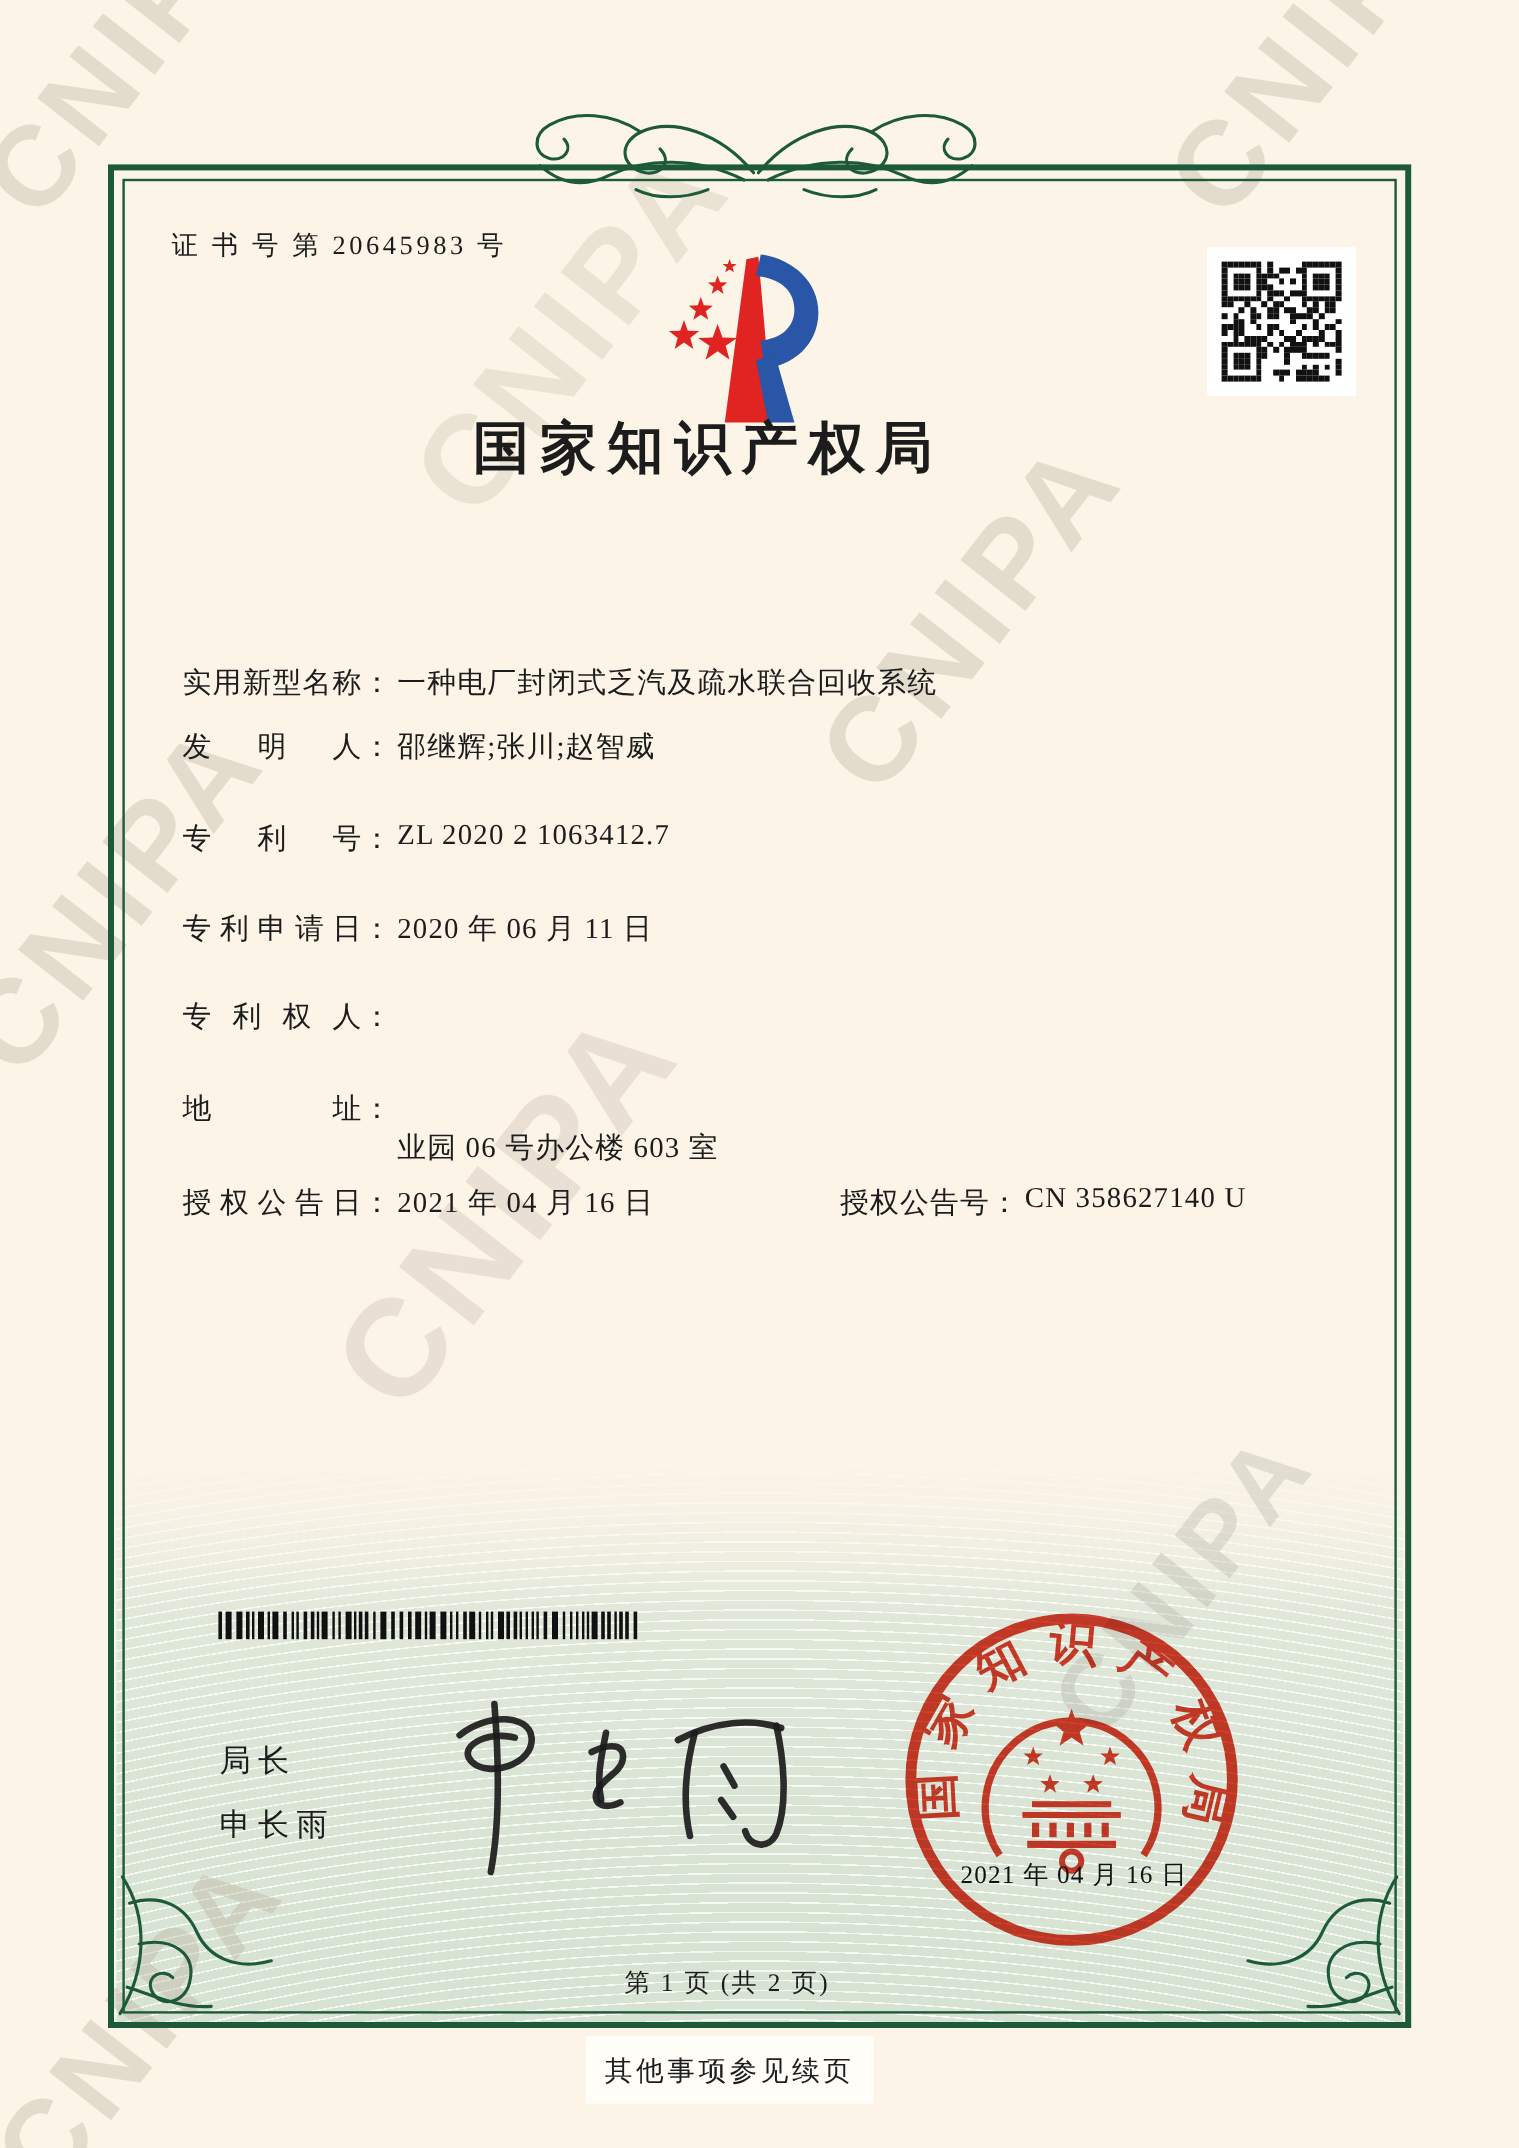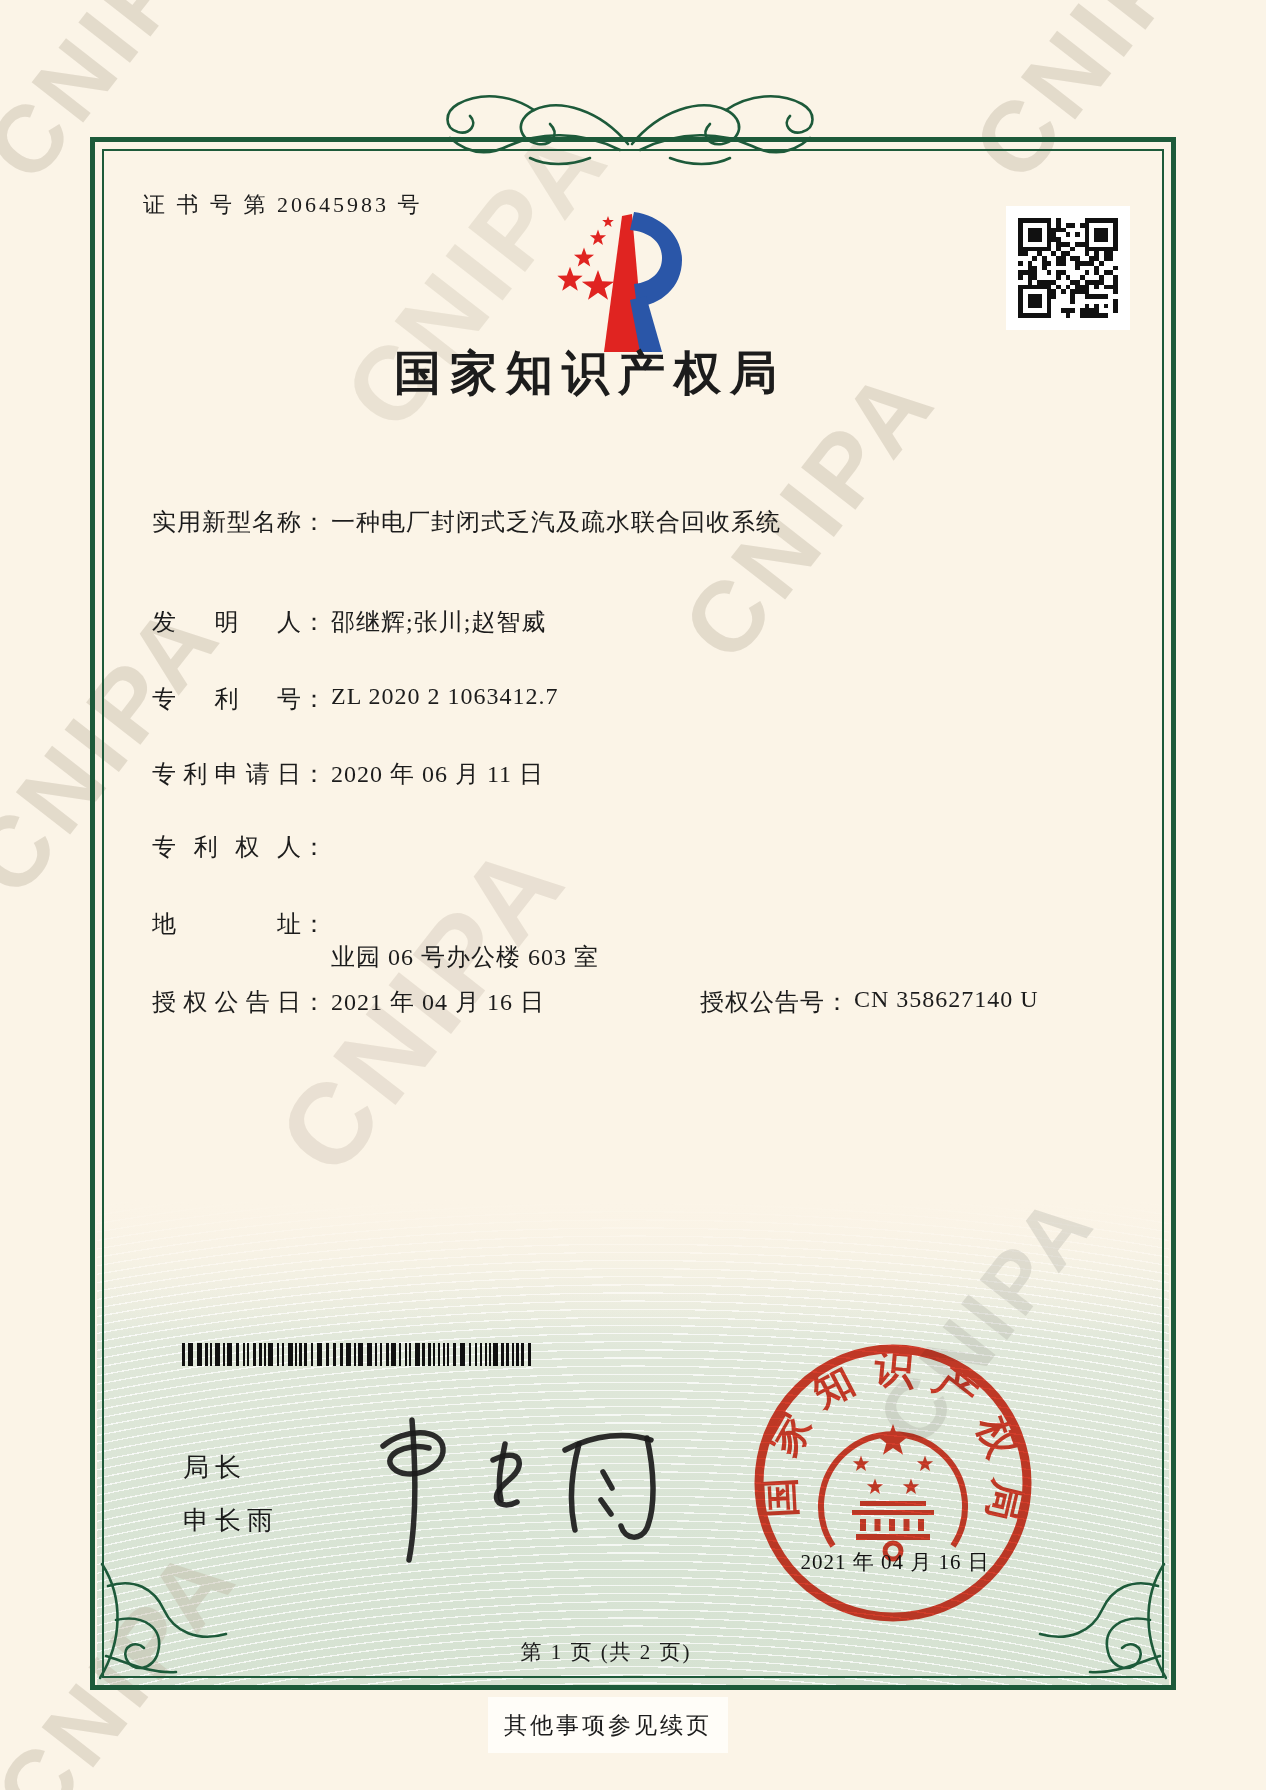--- a/index.html
+++ b/index.html
@@ -376,21 +376,21 @@
         <i style="grid-row:21;grid-column:15"></i>
         <i style="grid-row:21;grid-column:16"></i>
         <i style="grid-row:21;grid-column:17"></i>
         <i style="grid-row:21;grid-column:18"></i>
         <i style="grid-row:21;grid-column:19"></i>
       </div>
     </div>
 
   <div class="title">国家知识产权局</div>
 
-  <div class="frow" style="top:506px;justify-content:space-between;">
+  <div class="frow" style="top:553px;justify-content:space-between;">
     <span class="flabel">实用新型名称</span>
       <span class="fcolon">：</span>
       <span class="fvalue">一种电厂封闭式乏汽及疏水联合回收系统</span>
   </div>
   <div class="frow" style="top:606px;">
     <span class="flabel">发明人</span>
       <span class="fcolon">：</span>
       <span class="fvalue">邵继辉;张川;赵智威</span>
   </div>
   <div class="frow" style="top:683px;">

